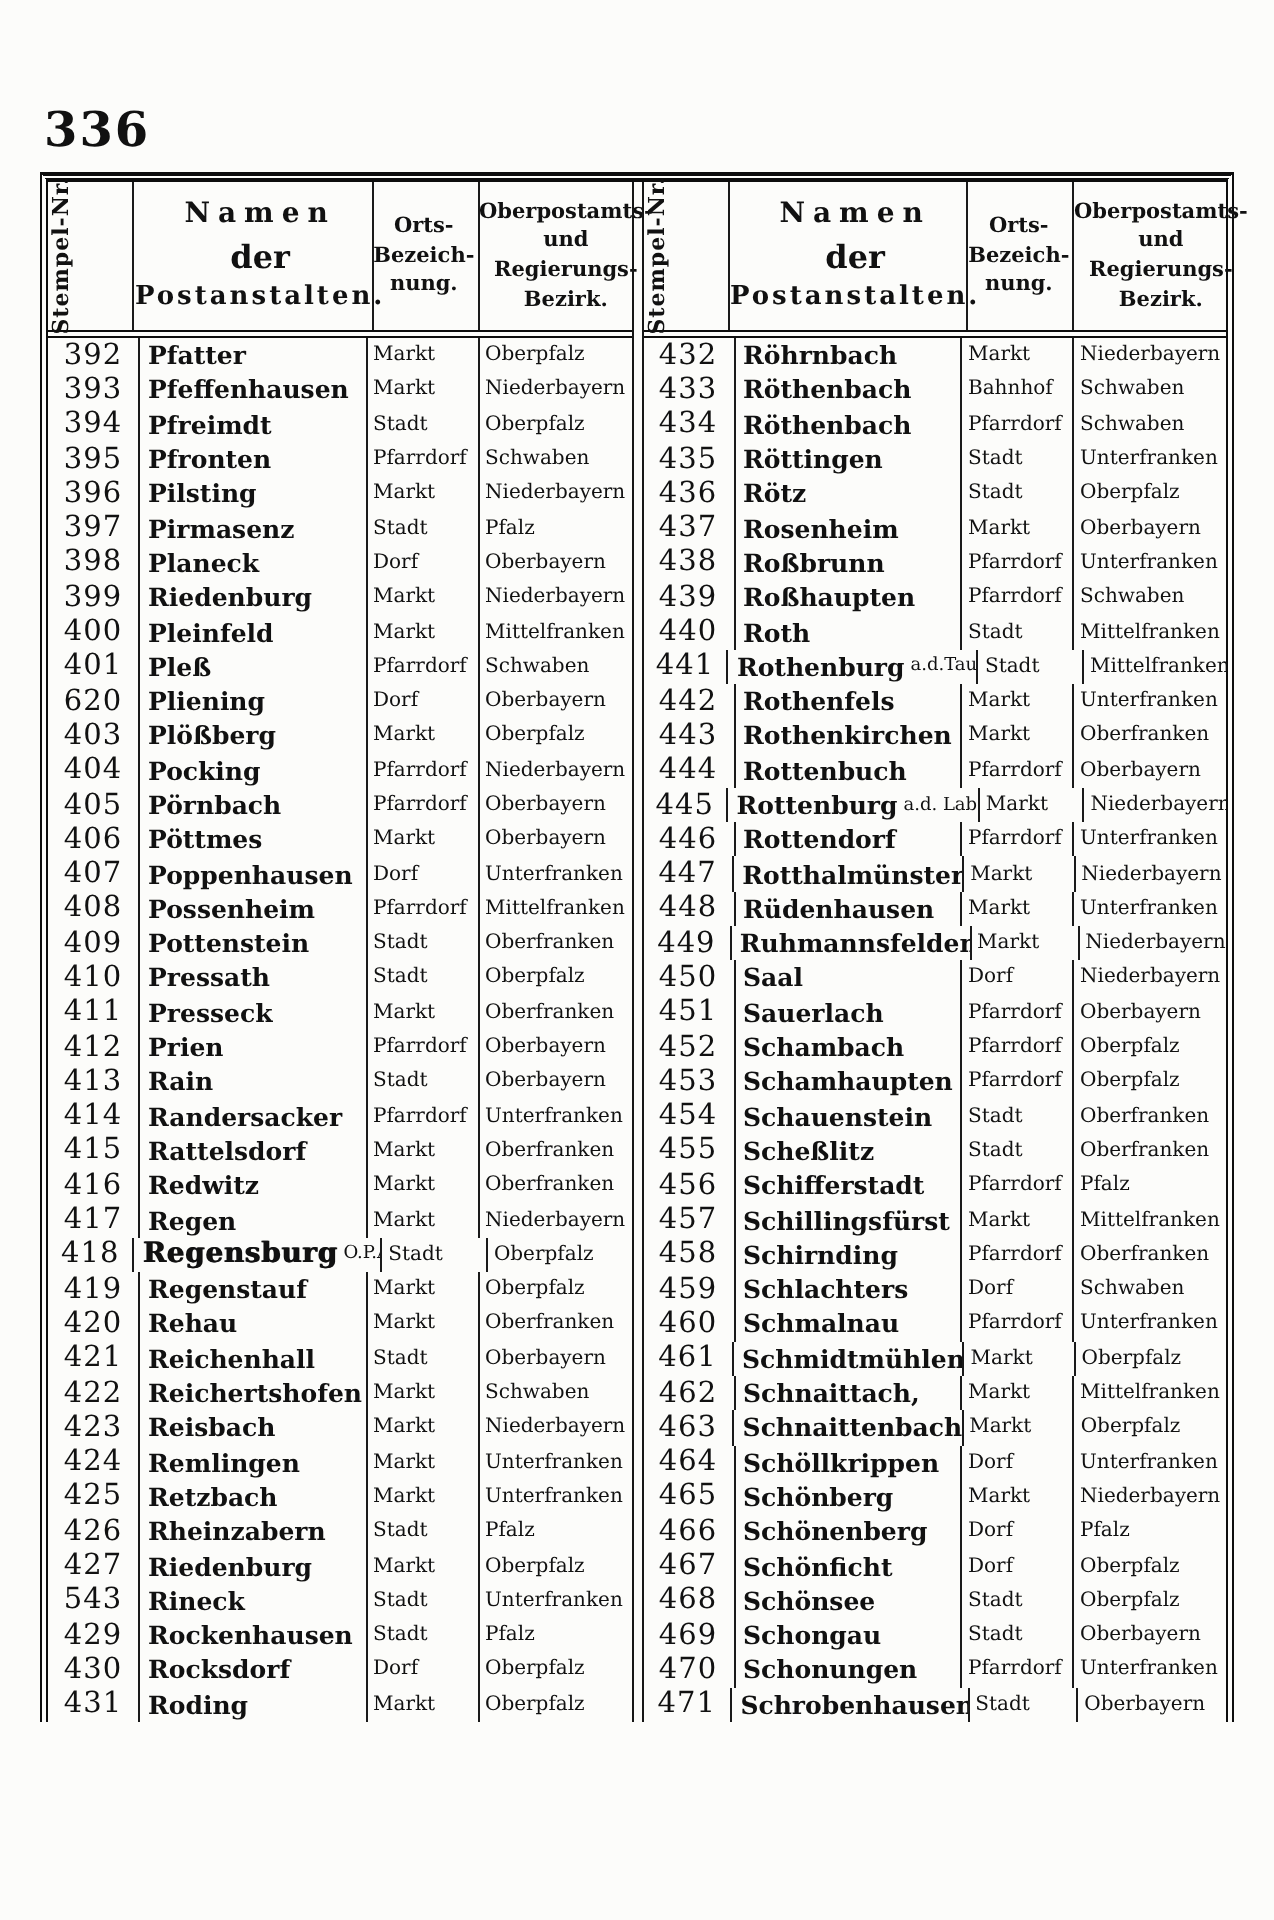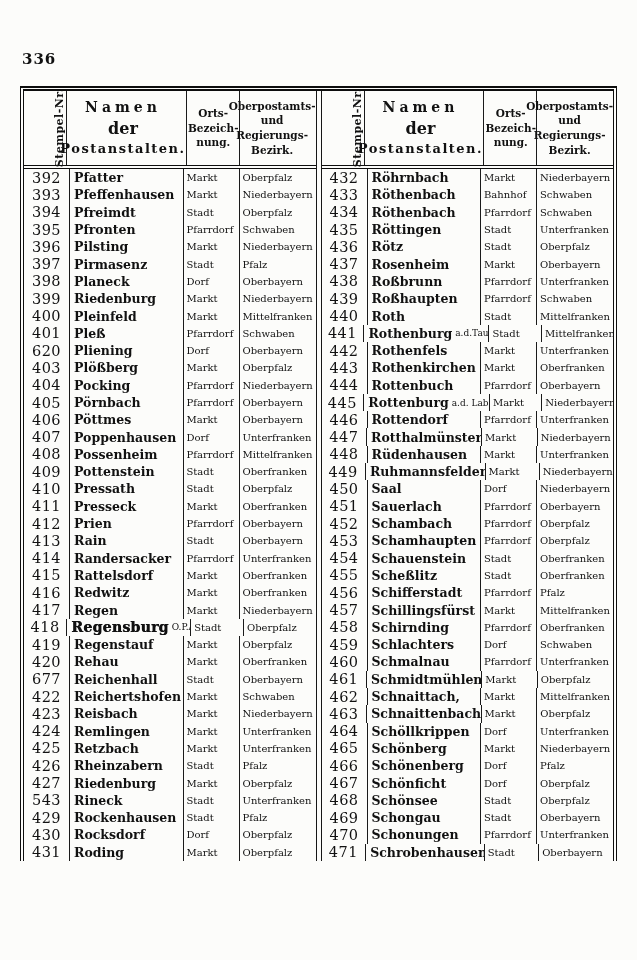--- a/index.html
+++ b/index.html
@@ -7,21 +7,21 @@
     width: 637px; height: 960px;
     background: #fcfcfa;
     font-family: "DejaVu Serif", "Liberation Serif", serif;
     color: #111;
     position: relative;
     overflow: hidden;
   }
   .page-number {
     position: absolute;
     left: 22px; top: 50px;
-    font-size: 15px;
+    font-size: 24px;
     font-weight: 700;
     letter-spacing: 1px;
   }
   .ptable {
     position: absolute;
     left: 20px; top: 86px;
     width: 597px;
     border-top: 5px double #0d0d0d;
     border-left: 4px double #0d0d0d;
     border-right: 4px double #0d0d0d;
@@ -35,21 +35,21 @@
     border-left: 1.5px solid #161616;
     border-right: 1px solid #161616;
     align-self: stretch;
   }
   .hdr {
     display: flex;
     height: 74px;
     border-bottom: 4px double #0d0d0d;
   }
   .hdr .c {
-    display: flex; align-items: center; justify-content: flex-end;
+    display: flex; align-items: center; justify-content: flex-start;
     text-align: center;
     font-weight: 700;
     box-sizing: border-box;
   }
   .c.num { width: 46px; border-right: 1px solid #1a1a1a; }
   .c.name { flex: 1 1 auto; border-right: 1px solid #1a1a1a; min-width: 0; }
   .c.orts { width: 56px; border-right: 1px solid #1a1a1a; }
   .c.bez  { width: 76px; }
   .vtext {
     writing-mode: vertical-rl;
@@ -366,21 +366,21 @@
         </div>
         <div class="trow">
           <div class="cell num">420</div>
           <div class="cell name">
             <span class="main">Rehau</span>
           </div>
           <div class="cell orts">Markt</div>
           <div class="cell bez">Oberfranken</div>
         </div>
         <div class="trow">
-          <div class="cell num">677</div>
+          <div class="cell num">421</div>
           <div class="cell name">
             <span class="main">Reichenhall</span>
           </div>
           <div class="cell orts">Stadt</div>
           <div class="cell bez">Oberbayern</div>
         </div>
         <div class="trow">
           <div class="cell num">422</div>
           <div class="cell name">
             <span class="main">Reichertshofen</span>

